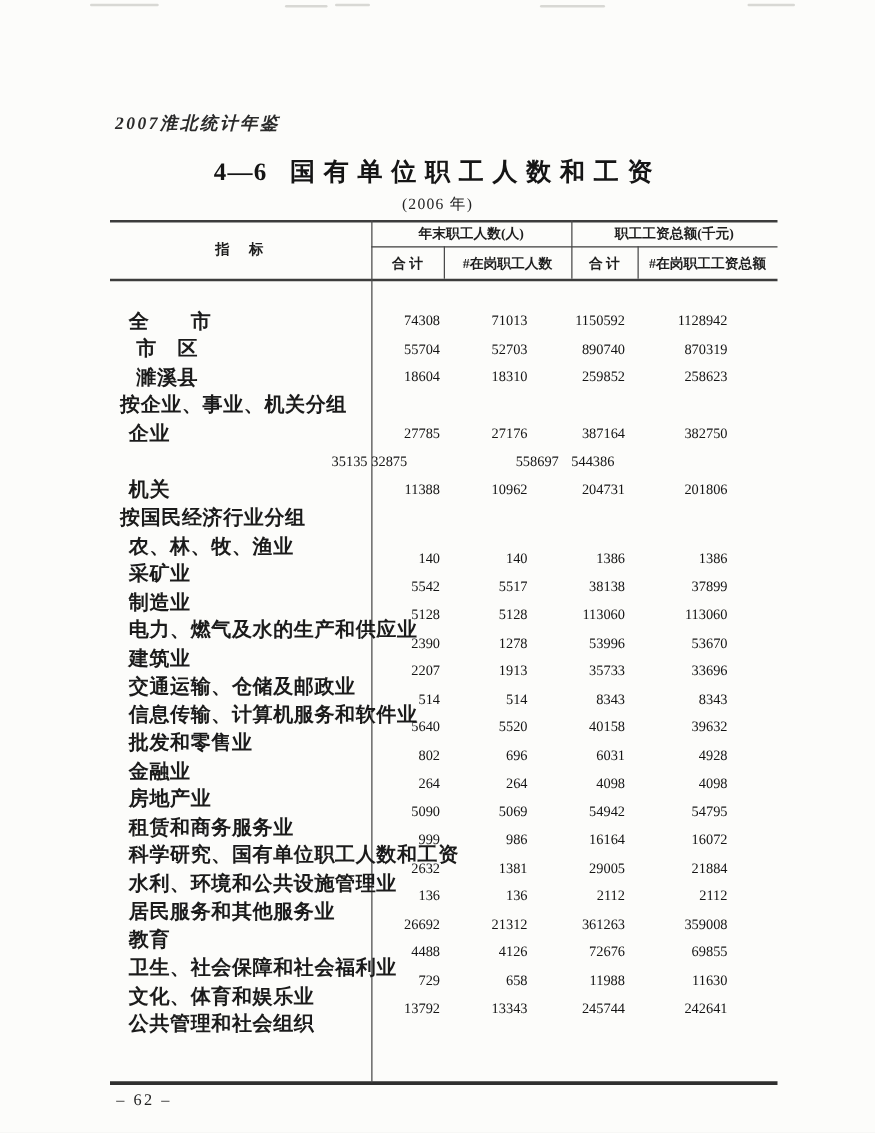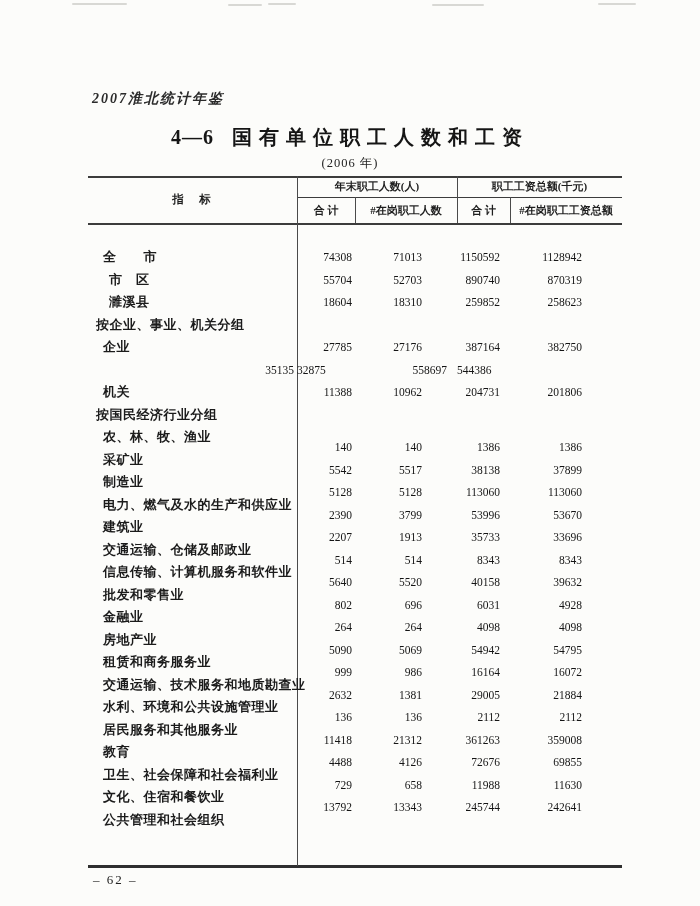--- a/index.html
+++ b/index.html
@@ -52,21 +52,21 @@
   .th-s0 { left:209px; width:58px; }
   .th-s1 { left:267px; width:102px; }
   .th-s2 { left:369px; width:53px; }
   .th-s3 { left:422px; width:112px; }
 
   .tbody { position:absolute; left:0; top:49px; width:534px; height:643px; padding-top:21px; box-sizing:border-box; }
   .brow {
     display:grid; grid-template-columns:209px 58px 102px 53px 112px;
     height:22.5px; align-items:center;
   }
-  .lab { font-size:13px; font-weight:700; letter-spacing:0.5px; color:#1b1b1b; white-space:nowrap; }
+  .lab { font-size:16px; font-weight:700; letter-spacing:0.5px; color:#1b1b1b; white-space:nowrap; }
   .ind0 { padding-left:8px; }
   .ind1 { padding-left:15px; }
   .ind2 { padding-left:21px; }
   .val { font-size:11.5px; text-align:right; color:#141414; font-weight:400; }
   .v0 { padding-right:3px; }
   .v1 { padding-right:35px; }
   .v2 { padding-right:10px; }
   .v3 { padding-right:40px; }
   .stagger .val { position:relative; top:10px; }
 </style>
@@ -181,21 +181,21 @@
         <div class="brow stagger">
           <div class="lab ind1">制造业</div>
           <div class="val v0">5128</div>
           <div class="val v1">5128</div>
           <div class="val v2">113060</div>
           <div class="val v3">113060</div>
         </div>
         <div class="brow stagger">
           <div class="lab ind1">电力、燃气及水的生产和供应业</div>
           <div class="val v0">2390</div>
-          <div class="val v1">3799</div>
+          <div class="val v1">1278</div>
           <div class="val v2">53996</div>
           <div class="val v3">53670</div>
         </div>
         <div class="brow stagger">
           <div class="lab ind1">建筑业</div>
           <div class="val v0">2207</div>
           <div class="val v1">1913</div>
           <div class="val v2">35733</div>
           <div class="val v3">33696</div>
         </div>
@@ -235,56 +235,56 @@
           <div class="val v3">54795</div>
         </div>
         <div class="brow stagger">
           <div class="lab ind1">租赁和商务服务业</div>
           <div class="val v0">999</div>
           <div class="val v1">986</div>
           <div class="val v2">16164</div>
           <div class="val v3">16072</div>
         </div>
         <div class="brow stagger">
-          <div class="lab ind1">交通运输、技术服务和地质勘查业</div>
+          <div class="lab ind1">科学研究、国有单位职工人数和工资</div>
           <div class="val v0">2632</div>
           <div class="val v1">1381</div>
           <div class="val v2">29005</div>
           <div class="val v3">21884</div>
         </div>
         <div class="brow stagger">
           <div class="lab ind1">水利、环境和公共设施管理业</div>
           <div class="val v0">136</div>
           <div class="val v1">136</div>
           <div class="val v2">2112</div>
           <div class="val v3">2112</div>
         </div>
         <div class="brow stagger">
           <div class="lab ind1">居民服务和其他服务业</div>
-          <div class="val v0">11418</div>
+          <div class="val v0">26692</div>
           <div class="val v1">21312</div>
           <div class="val v2">361263</div>
           <div class="val v3">359008</div>
         </div>
         <div class="brow stagger">
           <div class="lab ind1">教育</div>
           <div class="val v0">4488</div>
           <div class="val v1">4126</div>
           <div class="val v2">72676</div>
           <div class="val v3">69855</div>
         </div>
         <div class="brow stagger">
           <div class="lab ind1">卫生、社会保障和社会福利业</div>
           <div class="val v0">729</div>
           <div class="val v1">658</div>
           <div class="val v2">11988</div>
           <div class="val v3">11630</div>
         </div>
         <div class="brow stagger">
-          <div class="lab ind1">文化、住宿和餐饮业</div>
+          <div class="lab ind1">文化、体育和娱乐业</div>
           <div class="val v0">13792</div>
           <div class="val v1">13343</div>
           <div class="val v2">245744</div>
           <div class="val v3">242641</div>
         </div>
         <div class="brow">
           <div class="lab ind1">公共管理和社会组织</div>
           <div class="val v0"></div>
           <div class="val v1"></div>
           <div class="val v2"></div>

